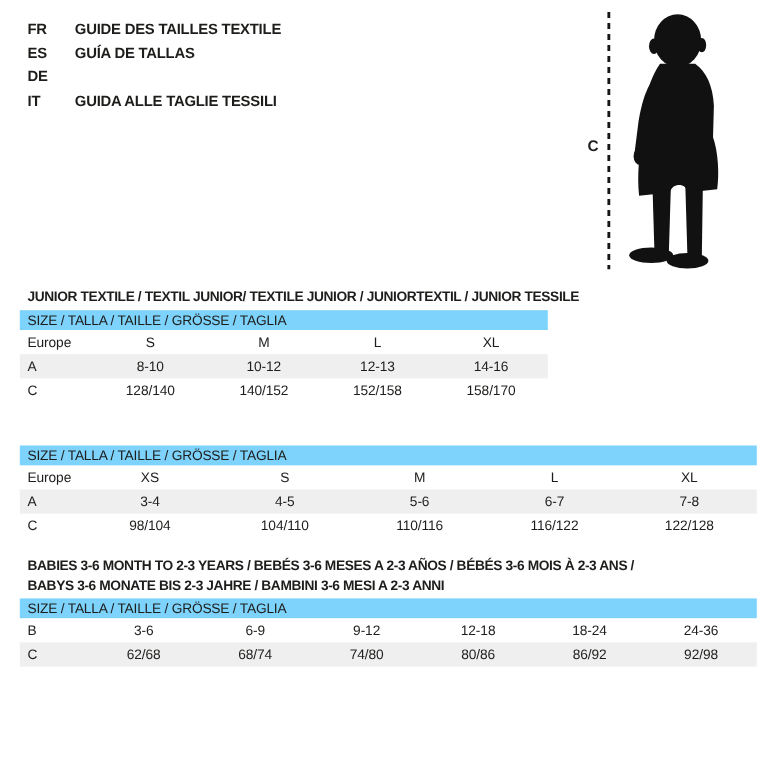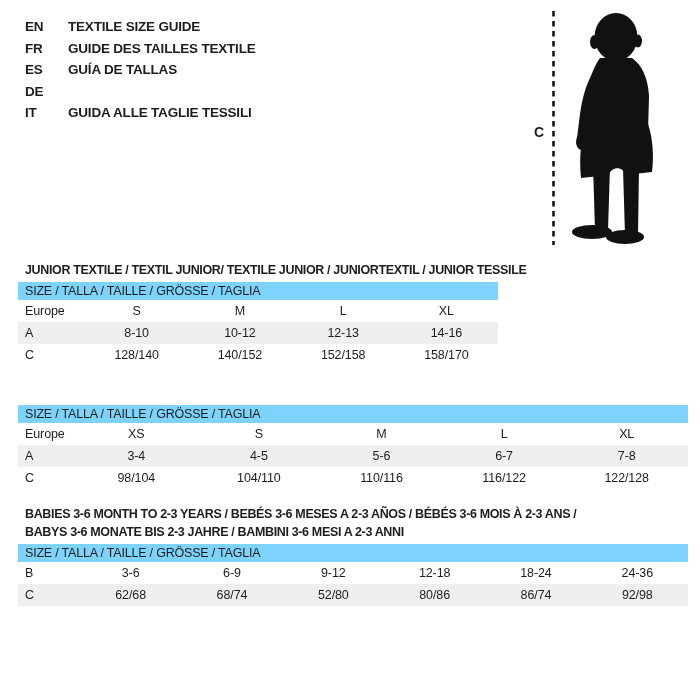--- a/index.html
+++ b/index.html
@@ -40,24 +40,20 @@
   
   .footnotes{position:absolute;left:25px;top:625px;}
   .foot{height:18px;font-weight:700;font-size:12px;letter-spacing:-0.25px;white-space:nowrap;}
 </style>
 </head>
 <body>
 
 <div class="canvas">
 
   <div class="lang-list">
-    <div class="lang-row">
-      <span class="lang-code">EN</span>
-      <span class="lang-name">TEXTILE SIZE GUIDE</span>
-    </div>
     <div class="lang-row">
       <span class="lang-code">FR</span>
       <span class="lang-name">GUIDE DES TAILLES TEXTILE</span>
     </div>
     <div class="lang-row">
       <span class="lang-code">ES</span>
       <span class="lang-name">GUÍA DE TALLAS</span>
     </div>
     <div class="lang-row">
       <span class="lang-code">DE</span>
@@ -155,21 +151,21 @@
       <span class="tcell">6-9</span>
       <span class="tcell">9-12</span>
       <span class="tcell">12-18</span>
       <span class="tcell">18-24</span>
       <span class="tcell">24-36</span>
     </div>
     <div class="trow shaded">
       <span class="tlabel">C</span>
       <span class="tcell">62/68</span>
       <span class="tcell">68/74</span>
-      <span class="tcell">52/80</span>
+      <span class="tcell">74/80</span>
       <span class="tcell">80/86</span>
-      <span class="tcell">86/74</span>
+      <span class="tcell">86/92</span>
       <span class="tcell">92/98</span>
     </div>
   </div>
 
 
 </div>
 
 </body></html>

